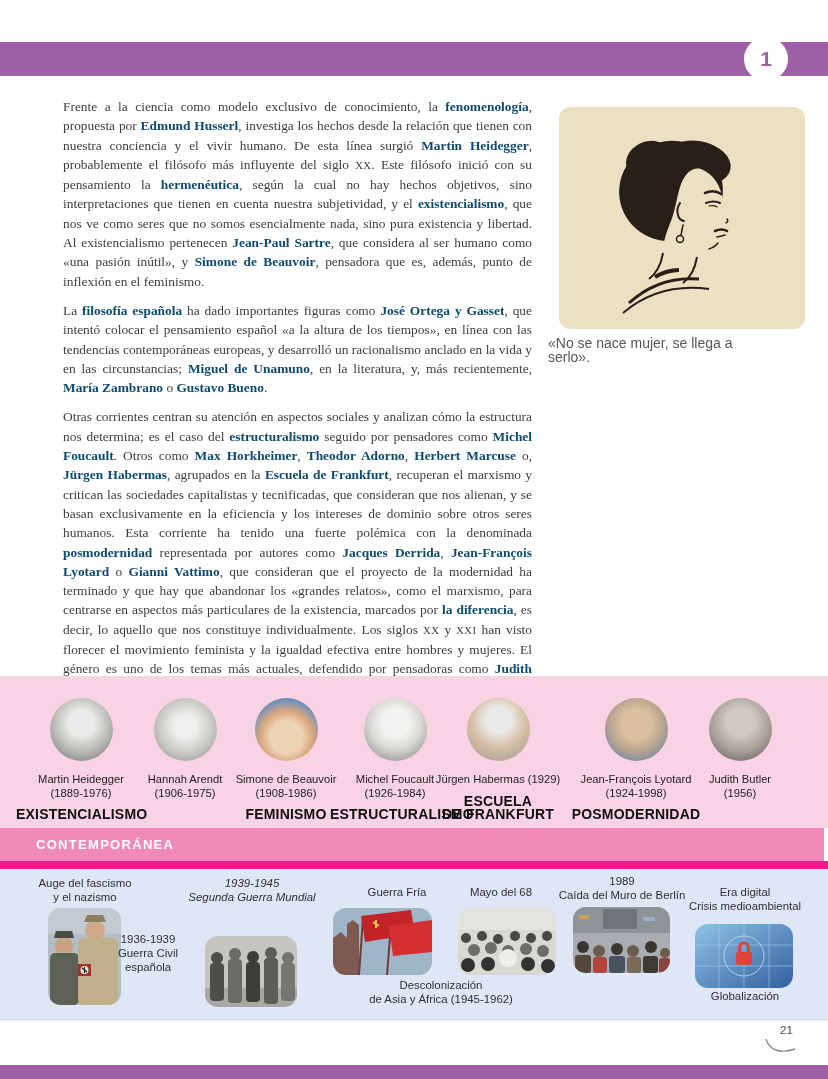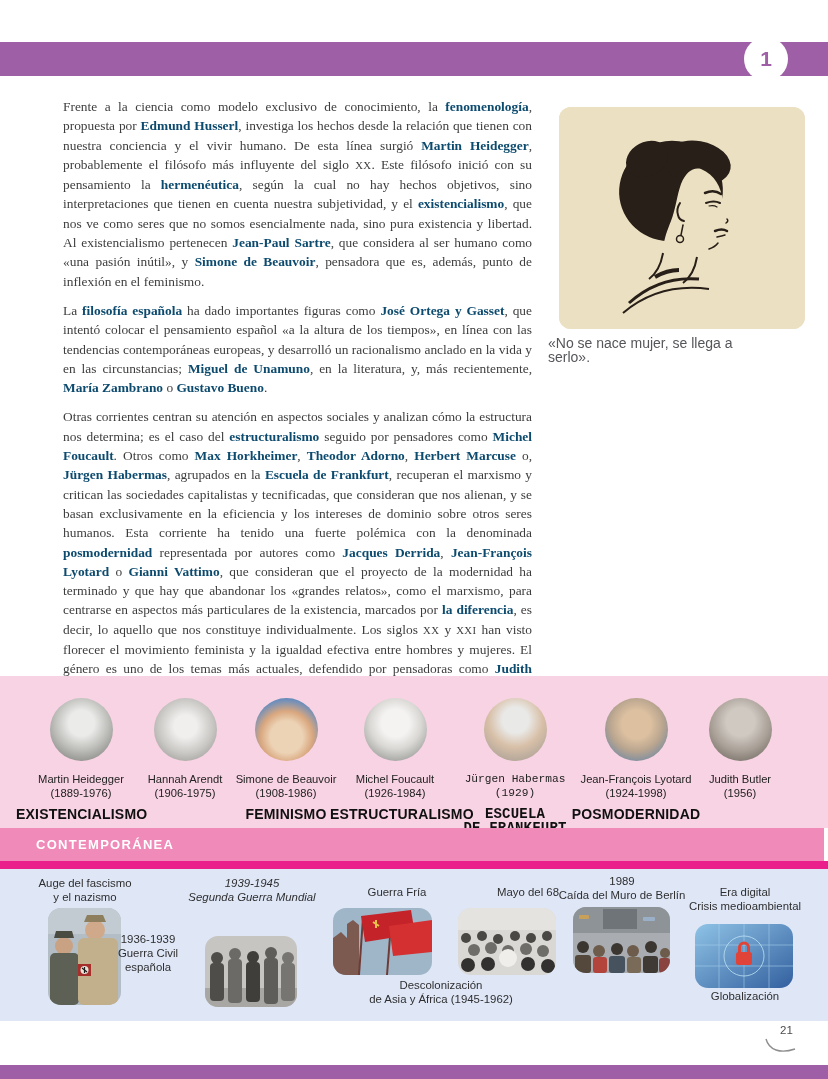--- a/index.html
+++ b/index.html
@@ -139,21 +139,21 @@
         <div class="ph-name">Simone de Beauvoir</div>
         <div class="ph-name">(1908-1986)</div>
         <div class="ph-movement">FEMINISMO</div>
       </div>
       <div class="ph-item" style="left: 330px;">
         <div class="ph-photo ph-photo-3"></div>
         <div class="ph-name">Michel Foucault</div>
         <div class="ph-name">(1926-1984)</div>
         <div class="ph-movement">ESTRUCTURALISMO</div>
       </div>
-      <div class="ph-item" style="left: 450px; font-family: Liberation Mono, monospace;">
+      <div class="ph-item" style="left: 433px;">
         <div class="ph-photo ph-photo-4"></div>
         <div class="ph-name">Jürgen Habermas (1929)</div>
         <div class="ph-movement">ESCUELA
 DE FRANKFURT</div>
       </div>
       <div class="ph-item" style="left: 571px;">
         <div class="ph-photo ph-photo-5"></div>
         <div class="ph-name">Jean-François Lyotard</div>
         <div class="ph-name">(1924-1998)</div>
         <div class="ph-movement">POSMODERNIDAD</div>
@@ -294,21 +294,21 @@
       </svg>
     </div>
   <div class="tl-label" style="left: 15px; top: 8px; width: 140px;">Auge del fascismo
 y el nazismo</div>
       <div class="tl-label" style="left: 96px; top: 64px; width: 104px; text-align: center;">1936-1939
 Guerra Civil
 española</div>
       <div class="tl-label" style="left: 152px; top: 8px; width: 200px; font-style: italic;">1939-1945
 Segunda Guerra Mundial</div>
       <div class="tl-label" style="left: 337px; top: 17px; width: 120px;">Guerra Fría</div>
-      <div class="tl-label" style="left: 468px; top: 17px; width: 120px;">Mayo del 68</div>
+      <div class="tl-label" style="left: 441px; top: 17px; width: 120px;">Mayo del 68</div>
       <div class="tl-label" style="left: 321px; top: 110px; width: 240px;">Descolonización
 de Asia y África (1945-1962)</div>
       <div class="tl-label" style="left: 532px; top: 6px; width: 180px;">1989
 Caída del Muro de Berlín</div>
       <div class="tl-label" style="left: 665px; top: 17px; width: 160px;">Era digital
 Crisis medioambiental</div>
       <div class="tl-label" style="left: 665px; top: 121px; width: 160px;">Globalización</div>
     </div>
 
   <div class="page-number">21</div>

